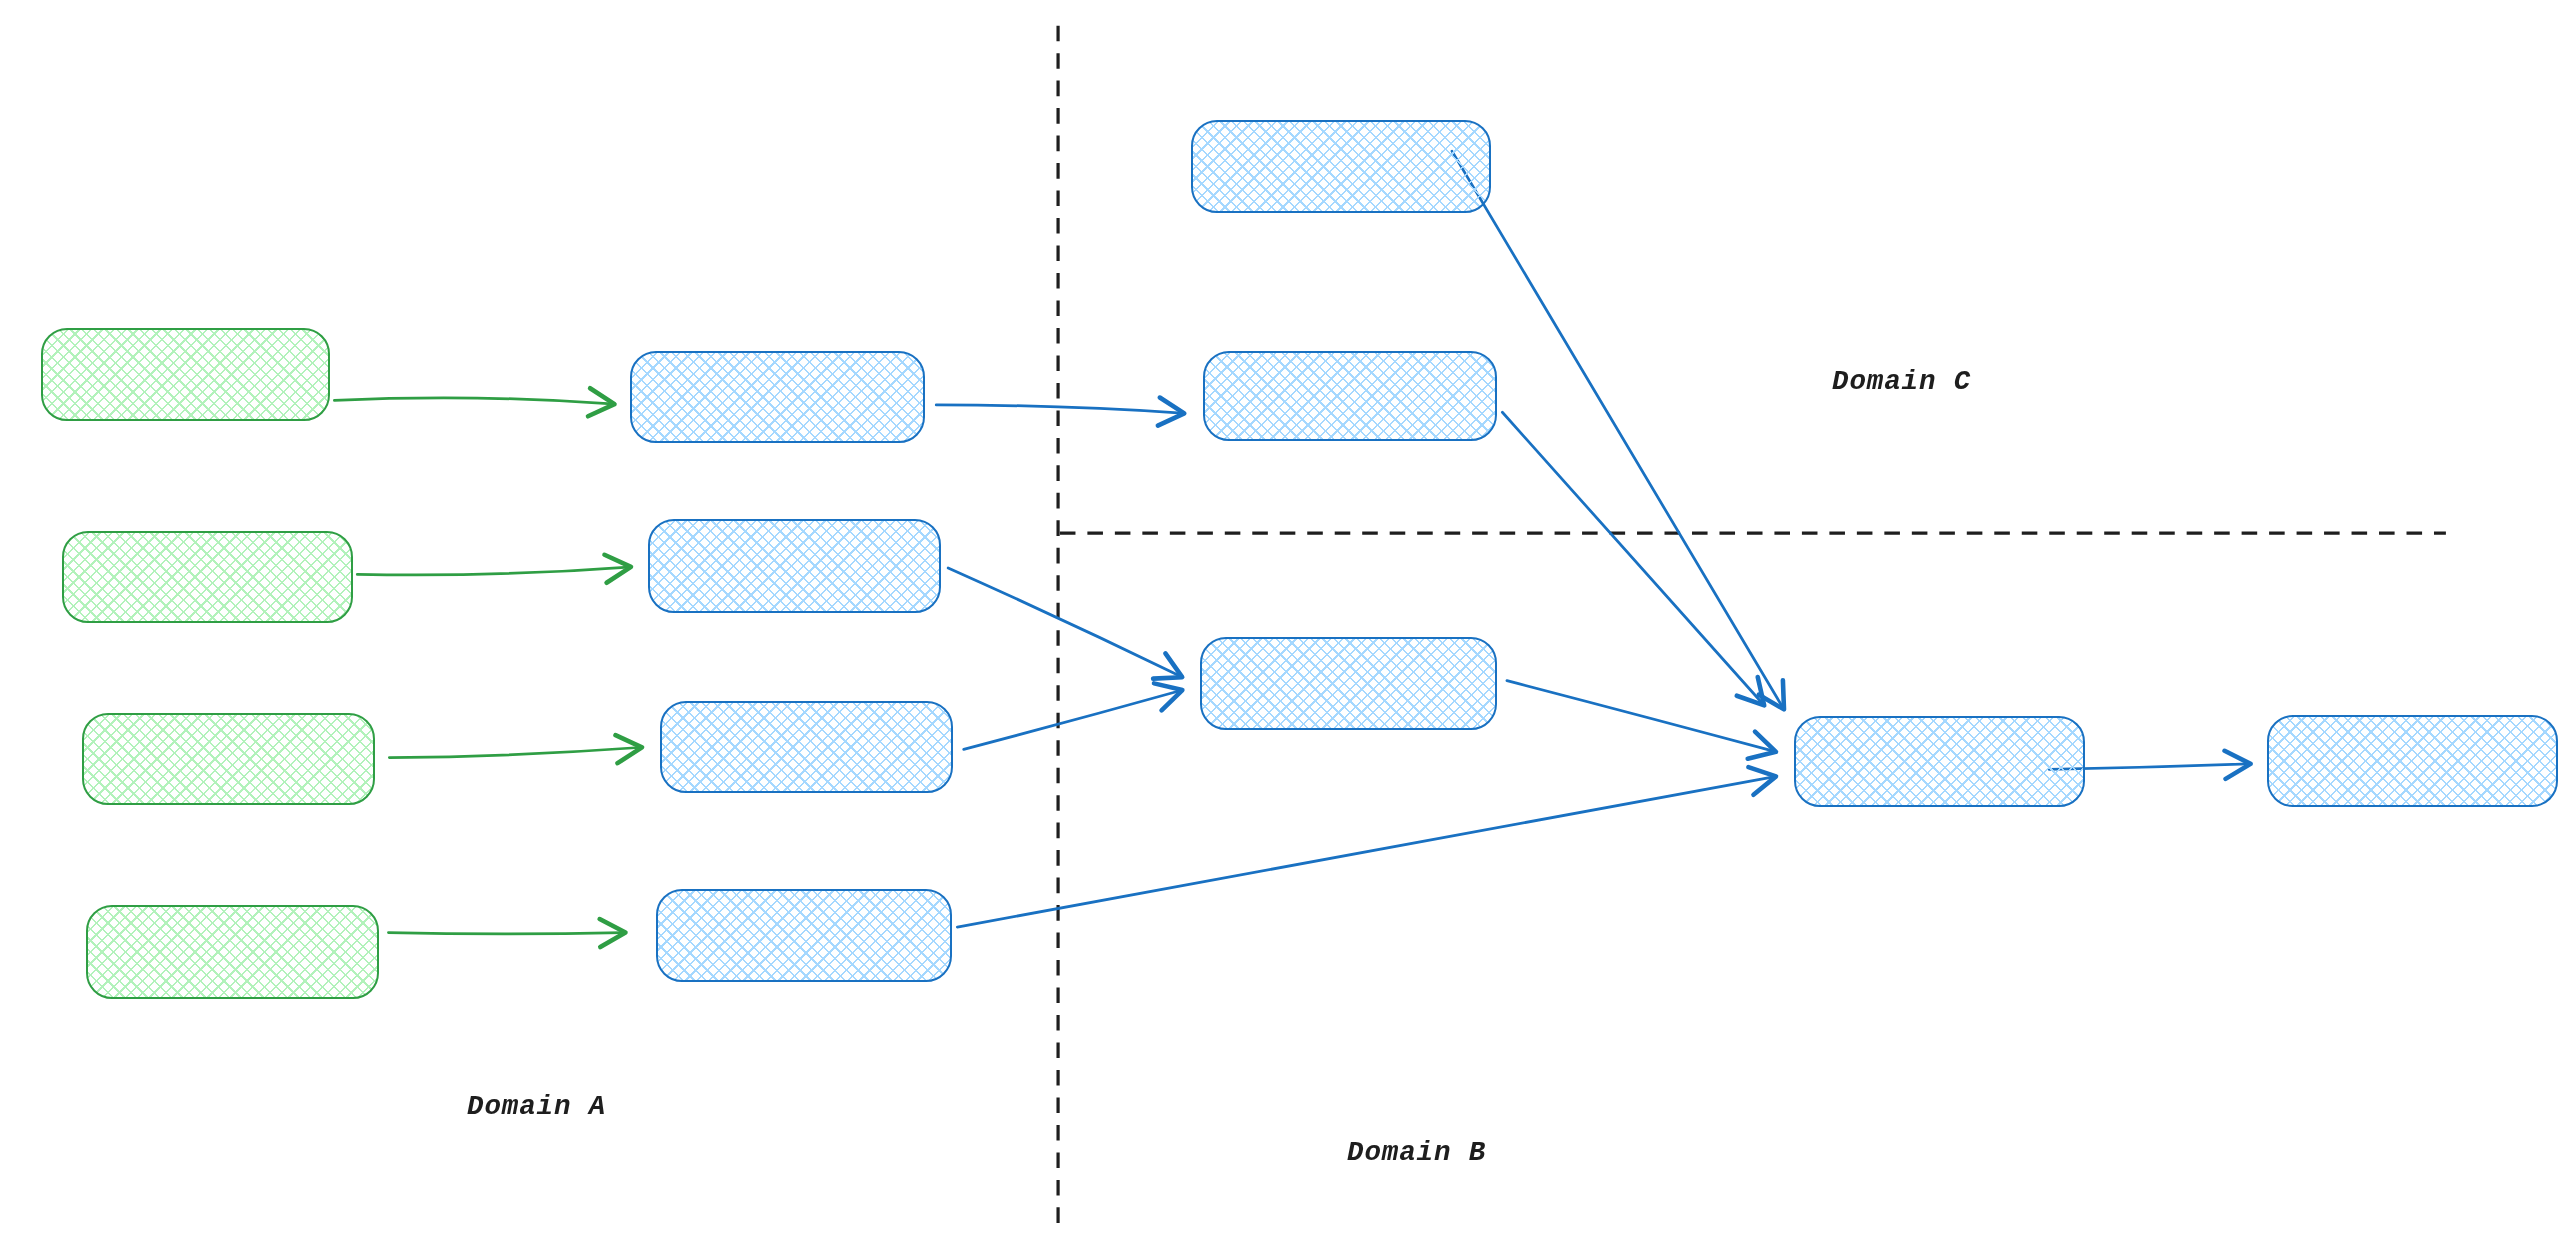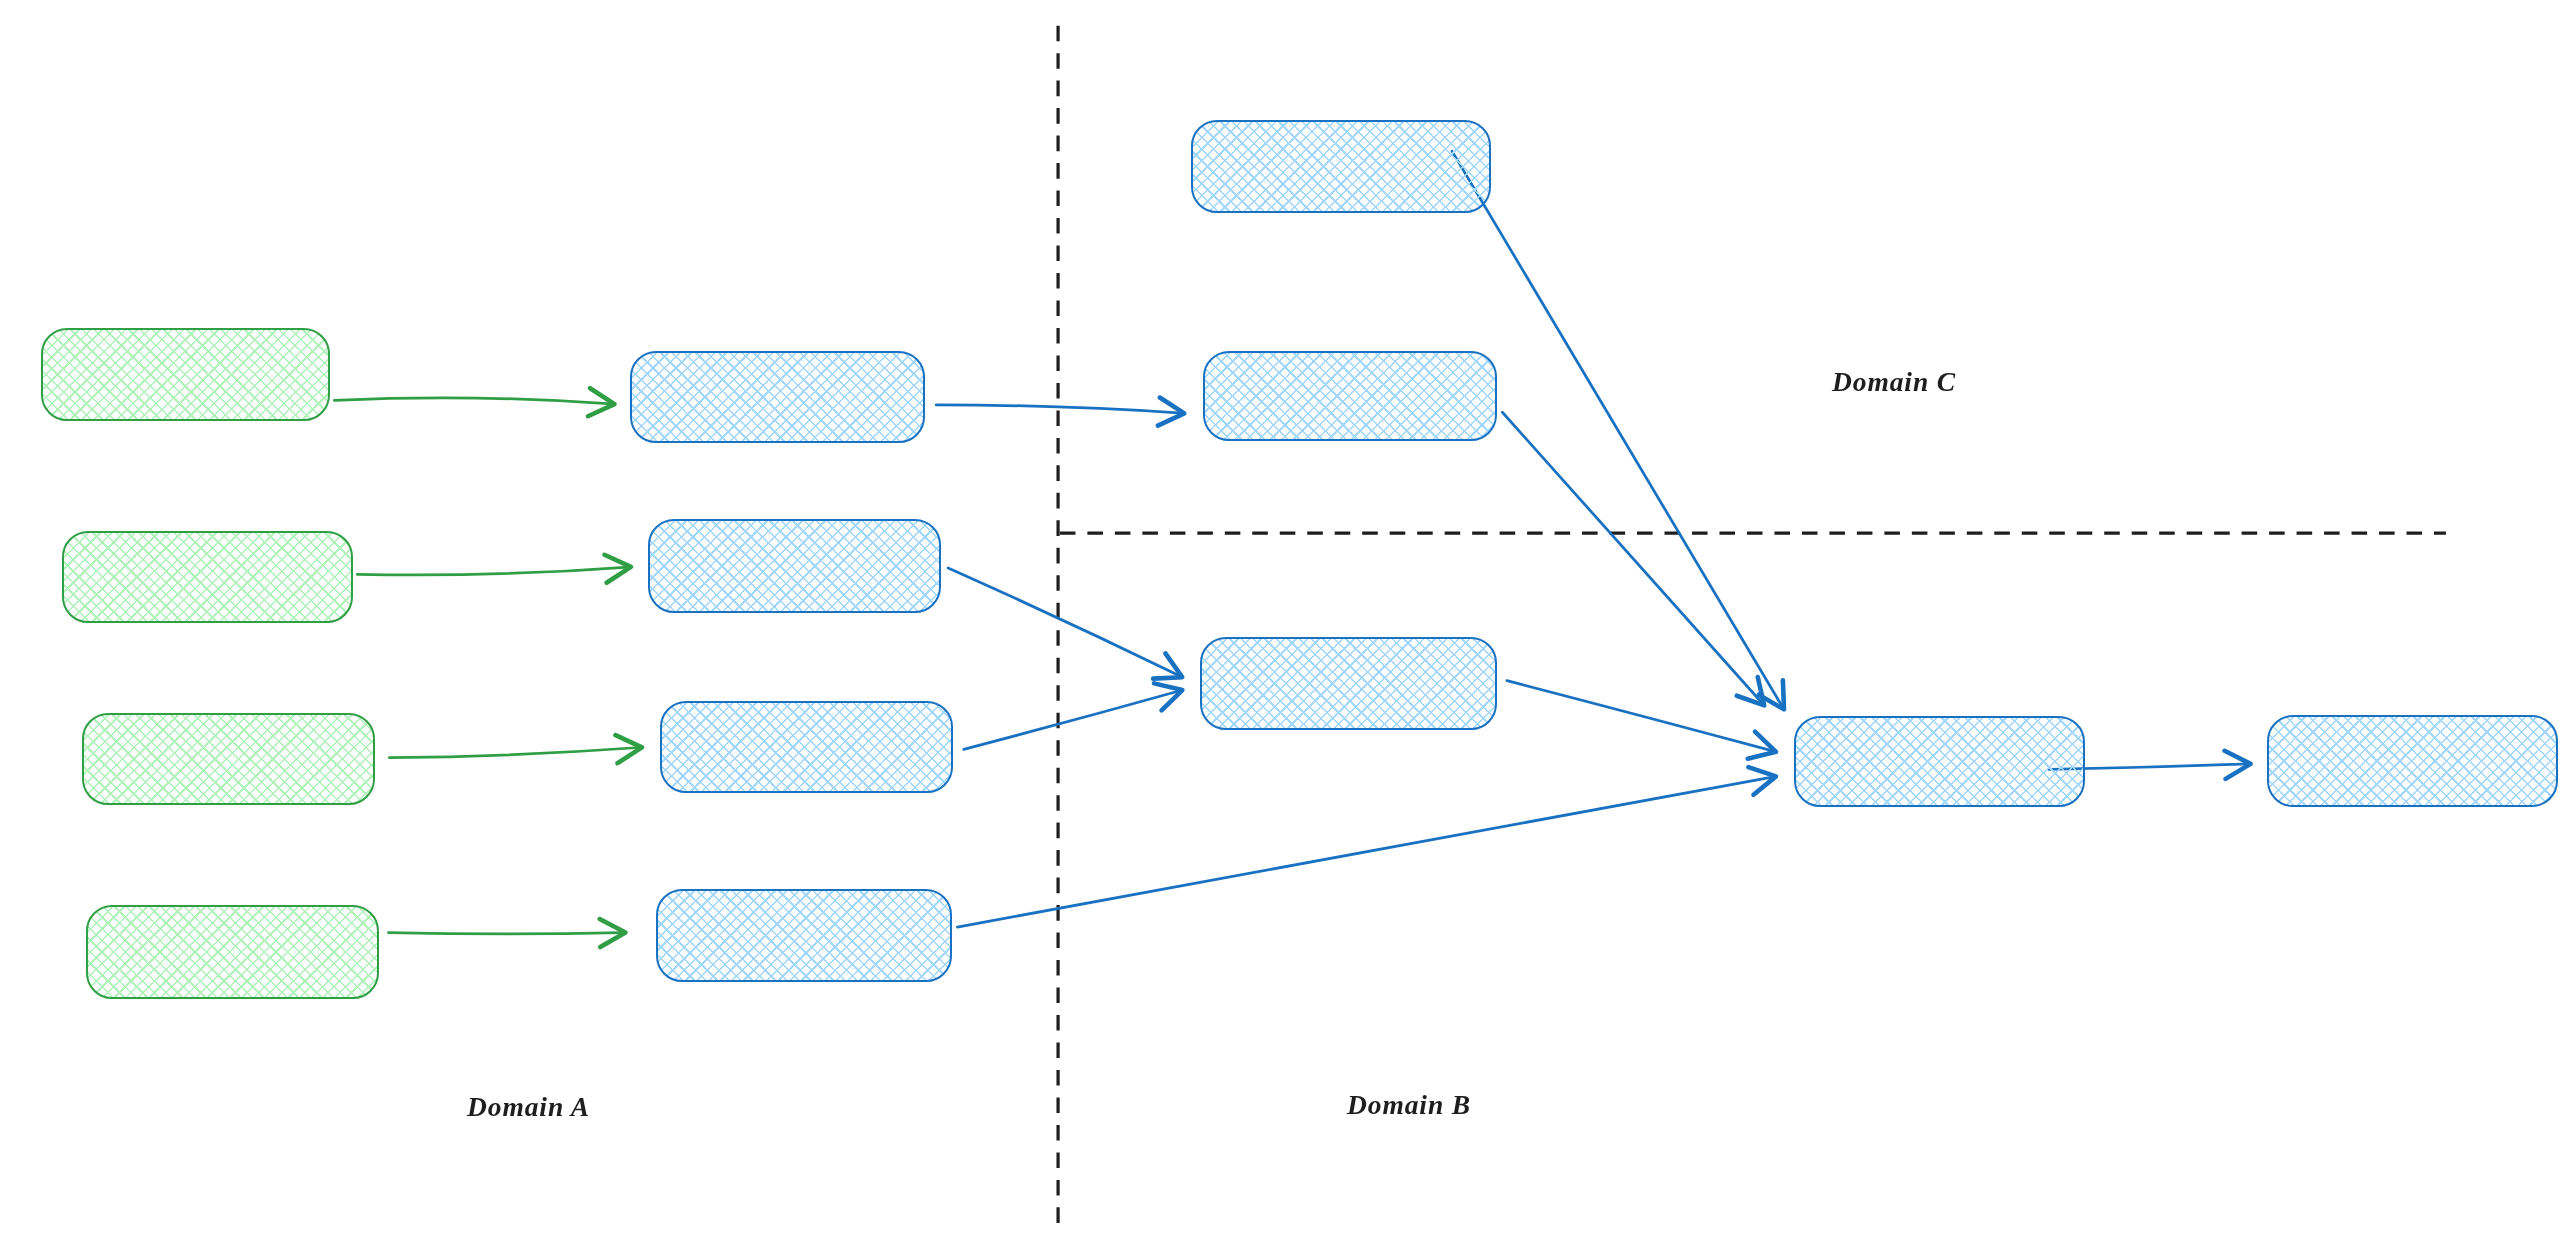--- a/index.html
+++ b/index.html
@@ -26,21 +26,21 @@
   }
   .node.blue{
     border-color:var(--blue-stroke);
     background:
       repeating-linear-gradient(45deg,  var(--blue-fill) 0 1.6px, transparent 1.6px 8.2px),
       repeating-linear-gradient(135deg, var(--blue-fill) 0 1.6px, transparent 1.6px 8.2px);
   }
   .domain-label{
     position:absolute;color:#1e1e1e;font-size:27.5px;line-height:1.2;
     font-style:italic;font-weight:600;letter-spacing:0.9px;white-space:nowrap;
-    font-family:Liberation Serif, serif;
+    font-family:Liberation Mono, monospace;
   }
   svg{display:block;}
 </style>
 </head>
 <body style="background: rgb(255, 255, 255);">
 
 <div class="canvas">
 
   <svg class="layer" width="2576" height="1255" viewBox="0 0 2812 1370">
     <defs>
@@ -81,17 +81,17 @@
   <div class="node blue" style="left:656px;top:889px;width:296px;height:93px"></div>
 
   <div class="node blue" style="left:1191px;top:120px;width:300px;height:93px"></div>
   <div class="node blue" style="left:1203px;top:351px;width:294px;height:90px"></div>
 
   <div class="node blue" style="left:1200px;top:637px;width:297px;height:93px"></div>
   <div class="node blue" style="left:1794px;top:716px;width:291px;height:91px"></div>
   <div class="node blue" style="left:2267px;top:715px;width:291px;height:92px"></div>
 
   <div class="domain-label" style="left:467px;top:1090px">Domain A</div>
-  <div class="domain-label" style="left:1347px;top:1088px">Domain B</div>
+  <div class="domain-label" style="left:1347px;top:1136px">Domain B</div>
   <div class="domain-label" style="left:1832px;top:365px">Domain C</div>
 
 </div>
 
 
 </body></html>

